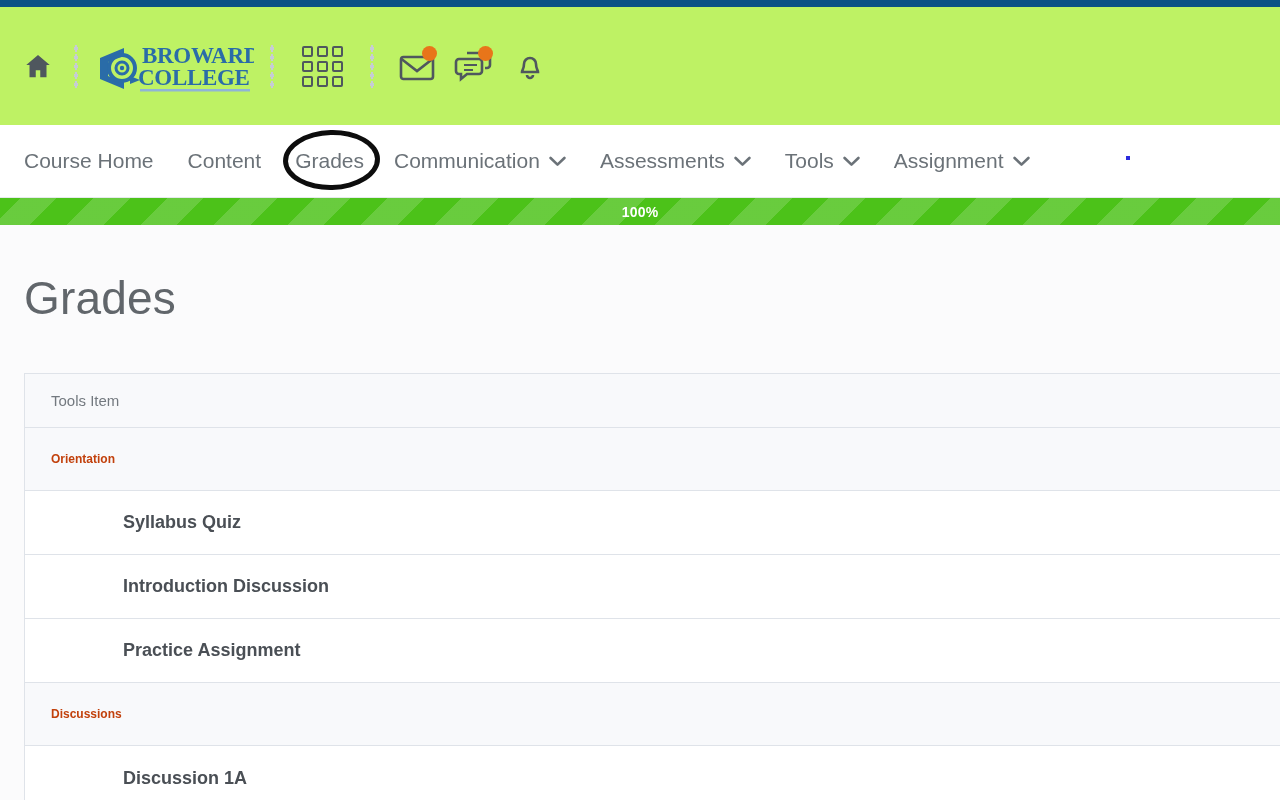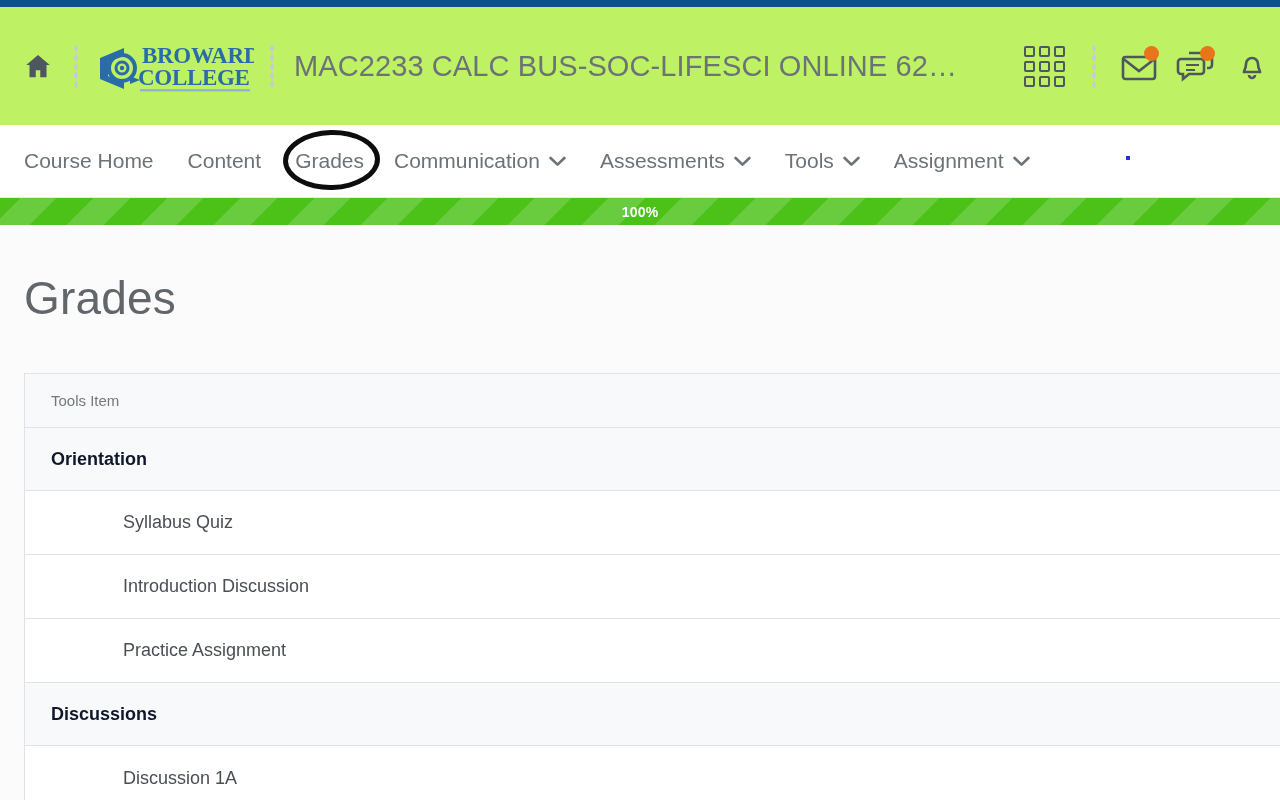--- a/index.html
+++ b/index.html
@@ -172,29 +172,29 @@
     height: 64px;
     background: #ffffff;
   }
   .cell-head {
     font-size: 15px;
     color: #73797f;
     padding-left: 26px;
     font-weight: 400;
   }
   .cell-category {
-    font-size: 18px;
-    color: #0f172a;
+    font-size: 12px;
+    color: #c2410c;
     font-weight: bold;
     padding-left: 26px;
   }
   .cell-item {
     font-size: 18px;
     color: #4a4f55;
-    font-weight: normal;
+    font-weight: bold;
     padding-left: 98px;
   }
 </style>
 </head>
 <body>
 
 <div class="top-strip"></div>
 
 <div class="header">
 
@@ -216,21 +216,20 @@
         <path d="M36 40 L46 44 L36 48 Z"></path>
       </g>
       <text x="48" y="27" font-family="'Liberation Serif', serif" font-size="23" font-weight="bold" fill="#2a6ca8" letter-spacing="-0.3">BROWARD</text>
       <text x="44" y="49" font-family="'Liberation Serif', serif" font-size="23" font-weight="bold" fill="#2a6ca8" letter-spacing="-0.3">COLLEGE</text>
       <rect x="46" y="53" width="110" height="2.5" fill="#8fb4d6"></rect>
     </svg>
   </div>
 
   <div class="dot-sep"></div>
 
-  <div class="course-title">MAC2233 CALC BUS-SOC-LIFESCI ONLINE 62…</div>
 
   <div class="header-icons">
 
     <div class="hicon waffle">
       <div class="waffle-grid">
         <i></i>
           <i></i>
           <i></i>
           <i></i>
           <i></i>

